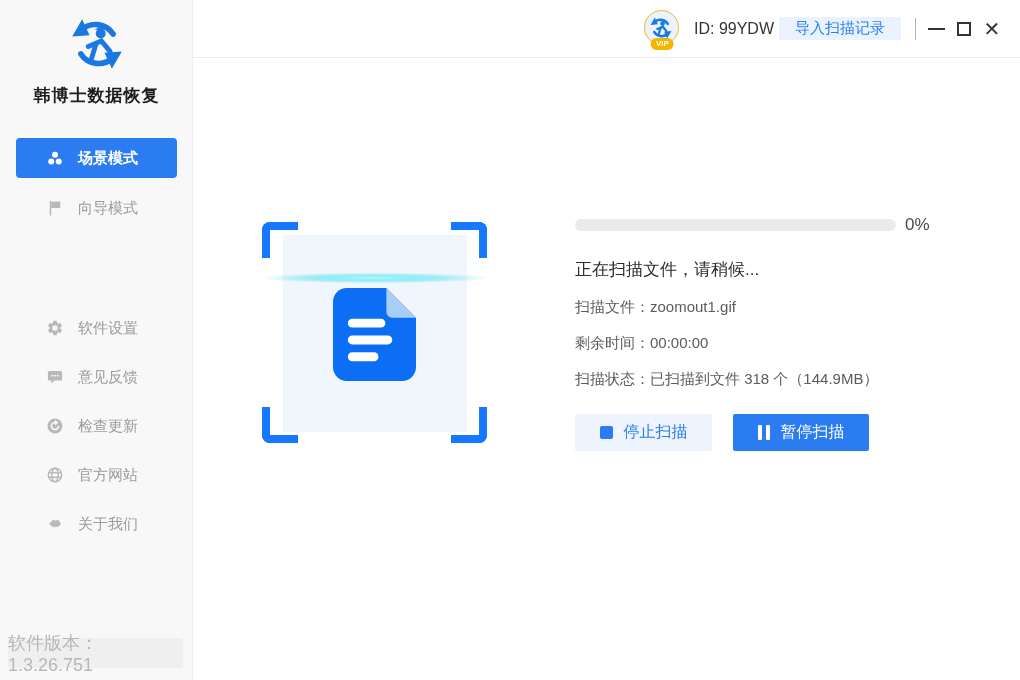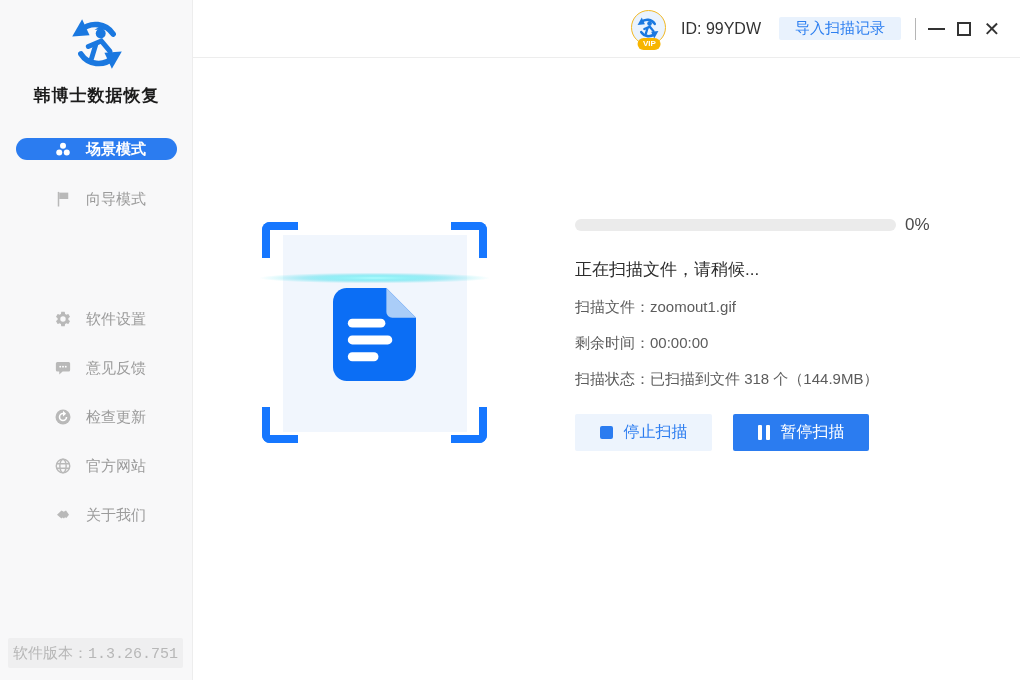--- a/index.html
+++ b/index.html
@@ -8,44 +8,44 @@
   .window { position:relative; width:1020px; height:680px; background:#fff; }
 
   
   .sidebar { position:absolute; left:0; top:0; width:193px; height:680px;
     background:#f8f8f9; border-right:1px solid #ededed; }
   .logo-wrap { position:absolute; top:12px; left:0; width:193px; text-align:center; }
   .logo-wrap svg { width:62px; height:64px; }
   .logo-text { position:absolute; top:84px; left:0; width:193px; text-align:center;
     font-size:17px; font-weight:bold; color:#1c1c1c; letter-spacing:1px; }
 
-  .menu-item { position:absolute; left:16px; width:161px; height:22px;
-    display:flex; align-items:center; padding-left:38px; gap:14px;
-    font-size:15px; color:#9b9b9b; cursor:pointer; border-radius:16px; }
+  .menu-item { position:absolute; left:16px; width:161px; height:40px;
+    display:flex; align-items:center; padding-left:30px; gap:14px;
+    font-size:15px; color:#9b9b9b; cursor:pointer; border-radius:4px; }
   .menu-item svg { width:18px; height:18px; flex:none; }
   .menu-item.active { background:#2b7cf0; color:#fff; font-weight:bold; }
 
   .version { position:absolute; left:8px; right:9px; bottom:12px; height:30px;
-    background:#efeff0; border-radius:2px; color:#b7b7b7; font-size:15px;
-    display:flex; align-items:center; justify-content:center;font-family:Liberation Mono, monospace; }
+    background:#efeff0; border-radius:2px; color:#b7b7b7; font-size:18px;
+    display:flex; align-items:center; justify-content:center; }
 
   
   .header { position:absolute; left:193px; right:0; top:0; height:58px; background:#fff;
     border-bottom:1px solid #ededed; display:flex; align-items:center;
     justify-content:flex-end; padding-right:14px; }
   .avatar { position:relative; width:37px; height:37px; flex:none; }
   .avatar-circle { width:35px; height:35px; border-radius:50%; background:#eaf3fe;
     border:1px solid #f2b824; display:flex; align-items:center; justify-content:center;
     overflow:hidden; }
   .avatar-circle svg { width:26px; height:26px; }
   .vip-badge { position:absolute; bottom:-3px; left:50%; transform:translateX(-50%);
     background:#f7b500; color:#fff; font-size:8px; font-weight:bold;
     padding:1px 5px; border-radius:7px; line-height:1.2; }
   .user-id { font-size:16px; color:#333; margin-left:13px; }
-  .import-btn { margin-left:18px; background:#e9f2fd; color:#2d7ff0; font-size:15px;
+  .import-btn { margin-left:5px; background:#e9f2fd; color:#2d7ff0; font-size:15px;
     padding:2px 16px; border:none; border-radius:2px; cursor:pointer;
     font-family:"Liberation Sans", sans-serif; }
   .win-divider { width:1px; height:22px; background:#b5b5b5; margin:0 6px 0 14px; }
   .win-btn { width:28px; height:28px; display:flex; align-items:center;
     justify-content:center; cursor:pointer; }
   .icon-min { width:17px; height:0; border-top:2px solid #333; }
   .icon-max { width:14px; height:14px; border:2px solid #333; }
   .icon-close { font-size:20px; color:#333; line-height:1; }
 
   

